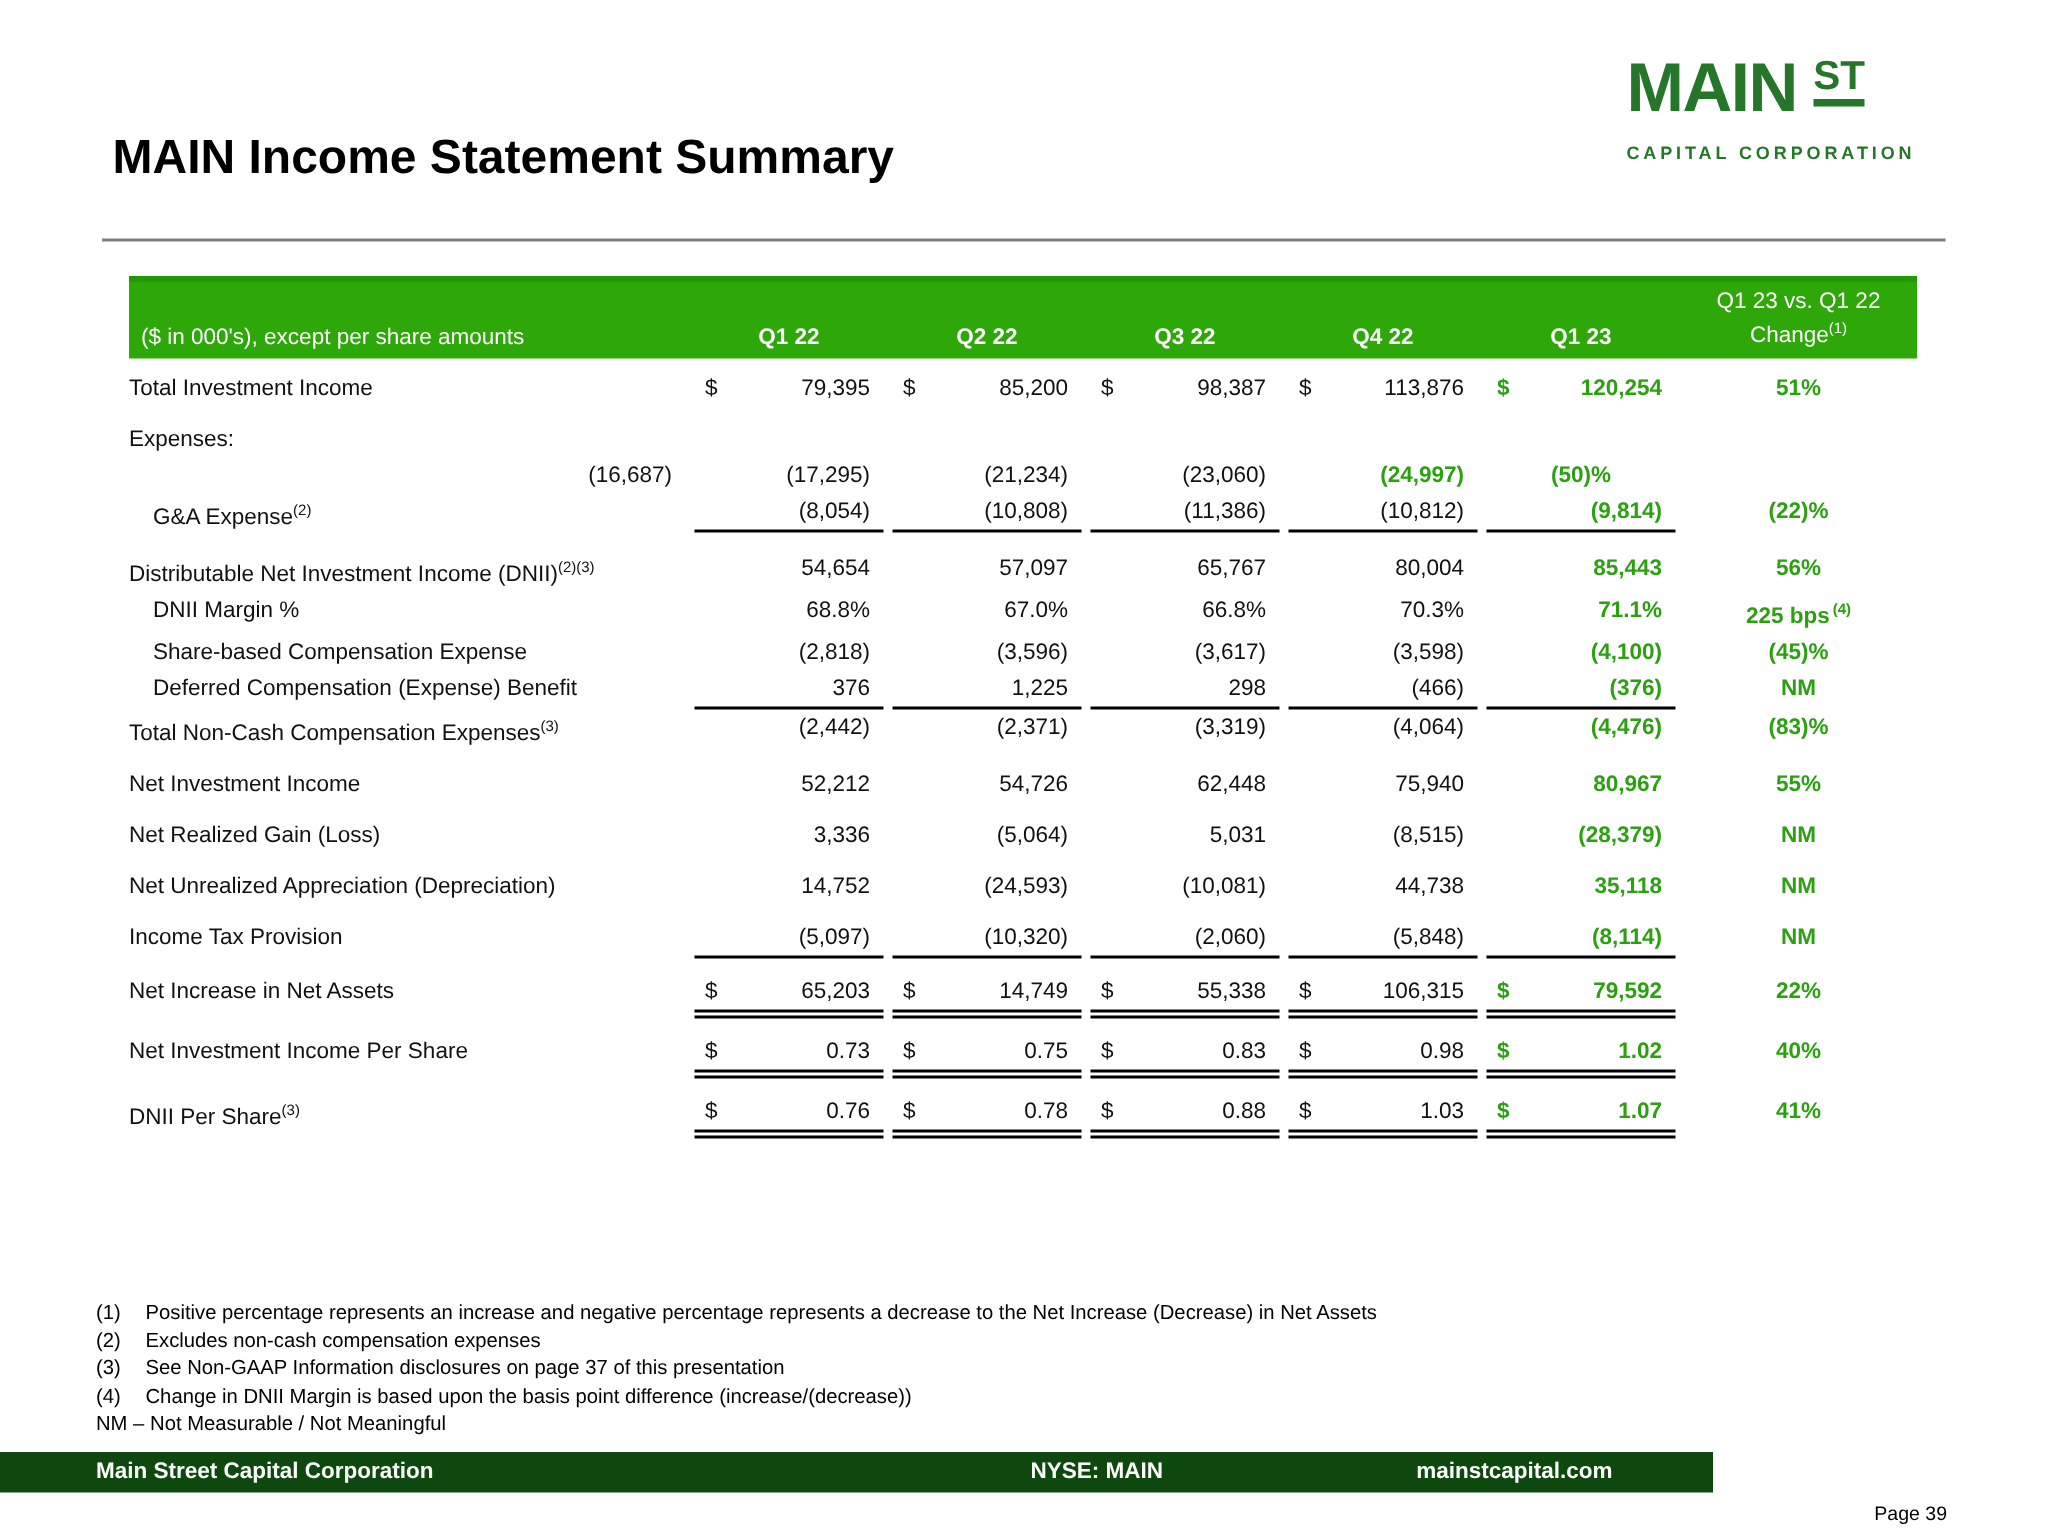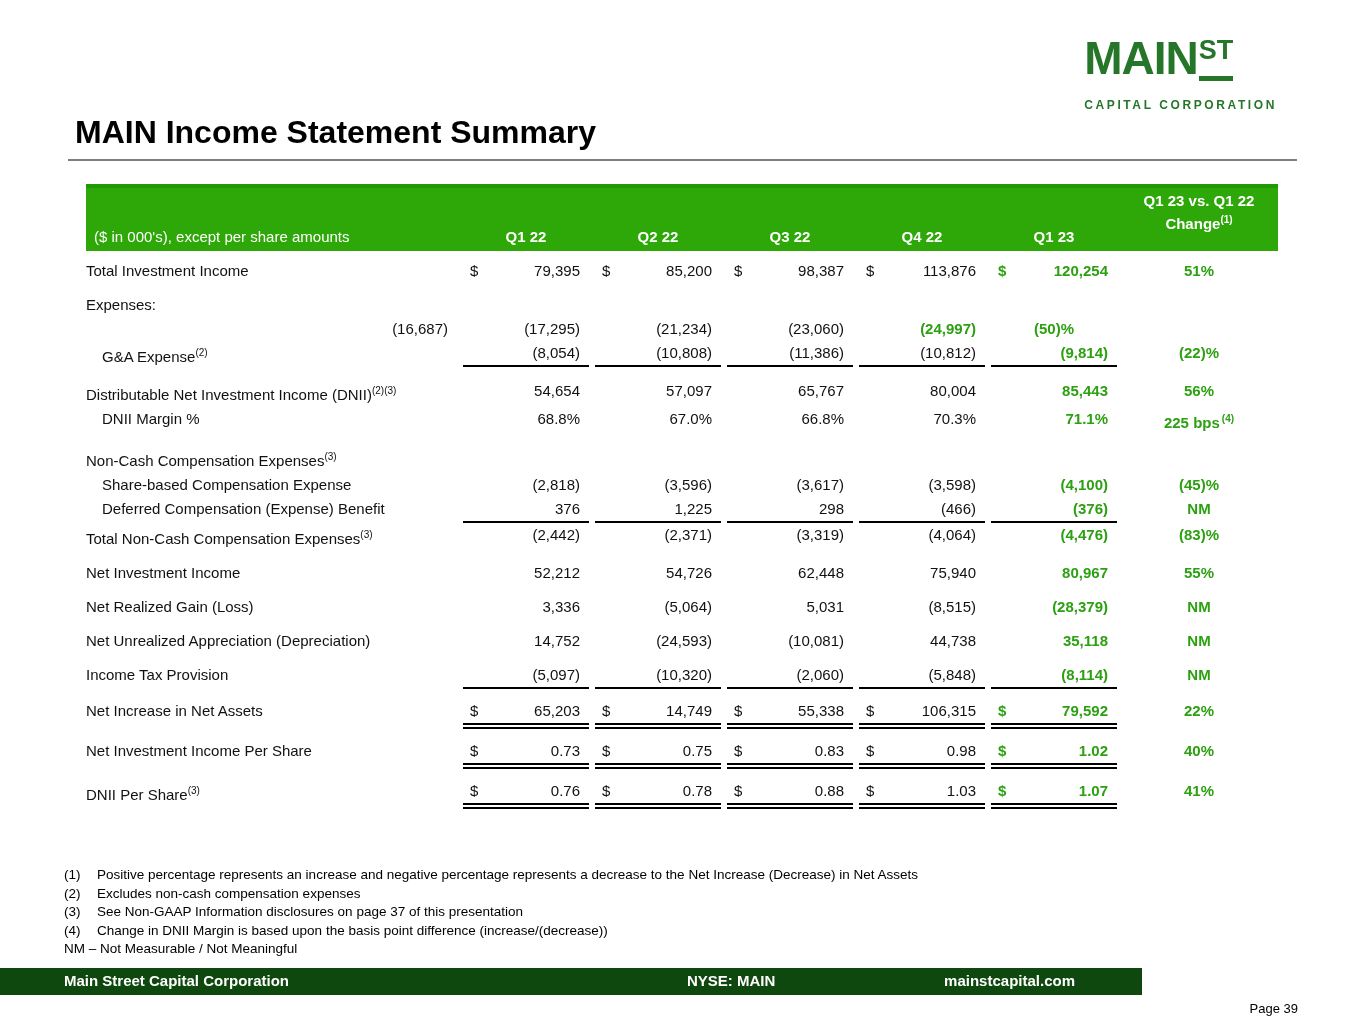--- a/index.html
+++ b/index.html
@@ -4,36 +4,36 @@
 <style>
   * { margin:0; padding:0; box-sizing:border-box; }
   html,body { background:#fff; }
   body { font-family:"Liberation Sans", sans-serif; color:#111; }
   .slide { position:relative; width:1365px; height:1024px; background:#fff; overflow:hidden; }
 
   
   .logo { position:absolute; top:38px; right:88px; text-align:left; color:var(--logo-green); }
   .logo-top { display:flex; align-items:flex-start;text-align:center; }
   .logo-main { font-size:46px; font-weight:bold; letter-spacing:-1px; line-height:40px; }
-  .logo-st { font-size:27px; font-weight:bold; line-height:24px; margin-left:1px; border-bottom:5px solid var(--logo-green); padding-bottom:14px; }
+  .logo-st { font-size:27px; font-weight:bold; line-height:24px; margin-left:11px; border-bottom:5px solid var(--logo-green); padding-bottom:4px; }
   .logo-sub { font-size:12px; font-weight:bold; letter-spacing:2.6px; margin-top:17px; }
 
   
-  .title { position:absolute; left:75px; top:114px; font-size:32px; font-weight:bold; color:#000; }
+  .title { position:absolute; left:75px; top:86px; font-size:32px; font-weight:bold; color:#000; }
   .title-rule { position:absolute; left:68px; top:159px; width:1229px; height:2px; background:#7f7f7f; }
 
   
   .tbl { position:absolute; left:86px; top:184px; width:1192px; font-size:15px; }
   .grid { display:grid; grid-template-columns:374px repeat(5,132px) 158px; }
   .thead { background:var(--header-green); color:#fff; align-items:end; min-height:52px;
            border-top:4px solid #1f9a02; padding-top:3px; }
   .thead .hcell { padding-bottom:6px; }
   .unit-note { padding-left:8px; font-weight:normal; }
   .hcol { text-align:center; font-weight:bold; }
-  .hchange { text-align:center; font-weight:bold; line-height:19px; padding-bottom:18px; }
+  .hchange { text-align:center; font-weight:normal; line-height:19px; padding-bottom:6px; }
   sup { font-size:10px; }
 
   .tbody { padding-top:8px; }
   .trow { line-height:24px; }
   .trow.gap { margin-top:10px; }
   .c-label { white-space:nowrap; }
   .c-label.ind { padding-left:16px; }
   .c-num { padding:0 3px; }
   .nwrap { display:flex; justify-content:space-between; padding:0 9px 0 7px; }
   .ul .nwrap { border-bottom:2.5px solid #000; }
@@ -249,23 +249,20 @@
               <span class="val">70.3%</span>
             </div>
           </div>
           <div class="c-num q123">
             <div class="nwrap">
               <span class="dollar"></span>
               <span class="val">71.1%</span>
             </div>
           </div>
           <div class="c-chg"><span>225 bps</span><sup>(4)</sup></div>
-        </div>
-        <div class="grid trow gap">
-          <div class="c-label">Non-Cash Compensation Expenses<sup>(3)</sup></div>
         </div>
         <div class="grid trow">
           <div class="c-label ind">Share-based Compensation Expense</div>
           <div class="c-num">
             <div class="nwrap">
               <span class="dollar"></span>
               <span class="val">(2,818)</span>
             </div>
           </div>
           <div class="c-num">

